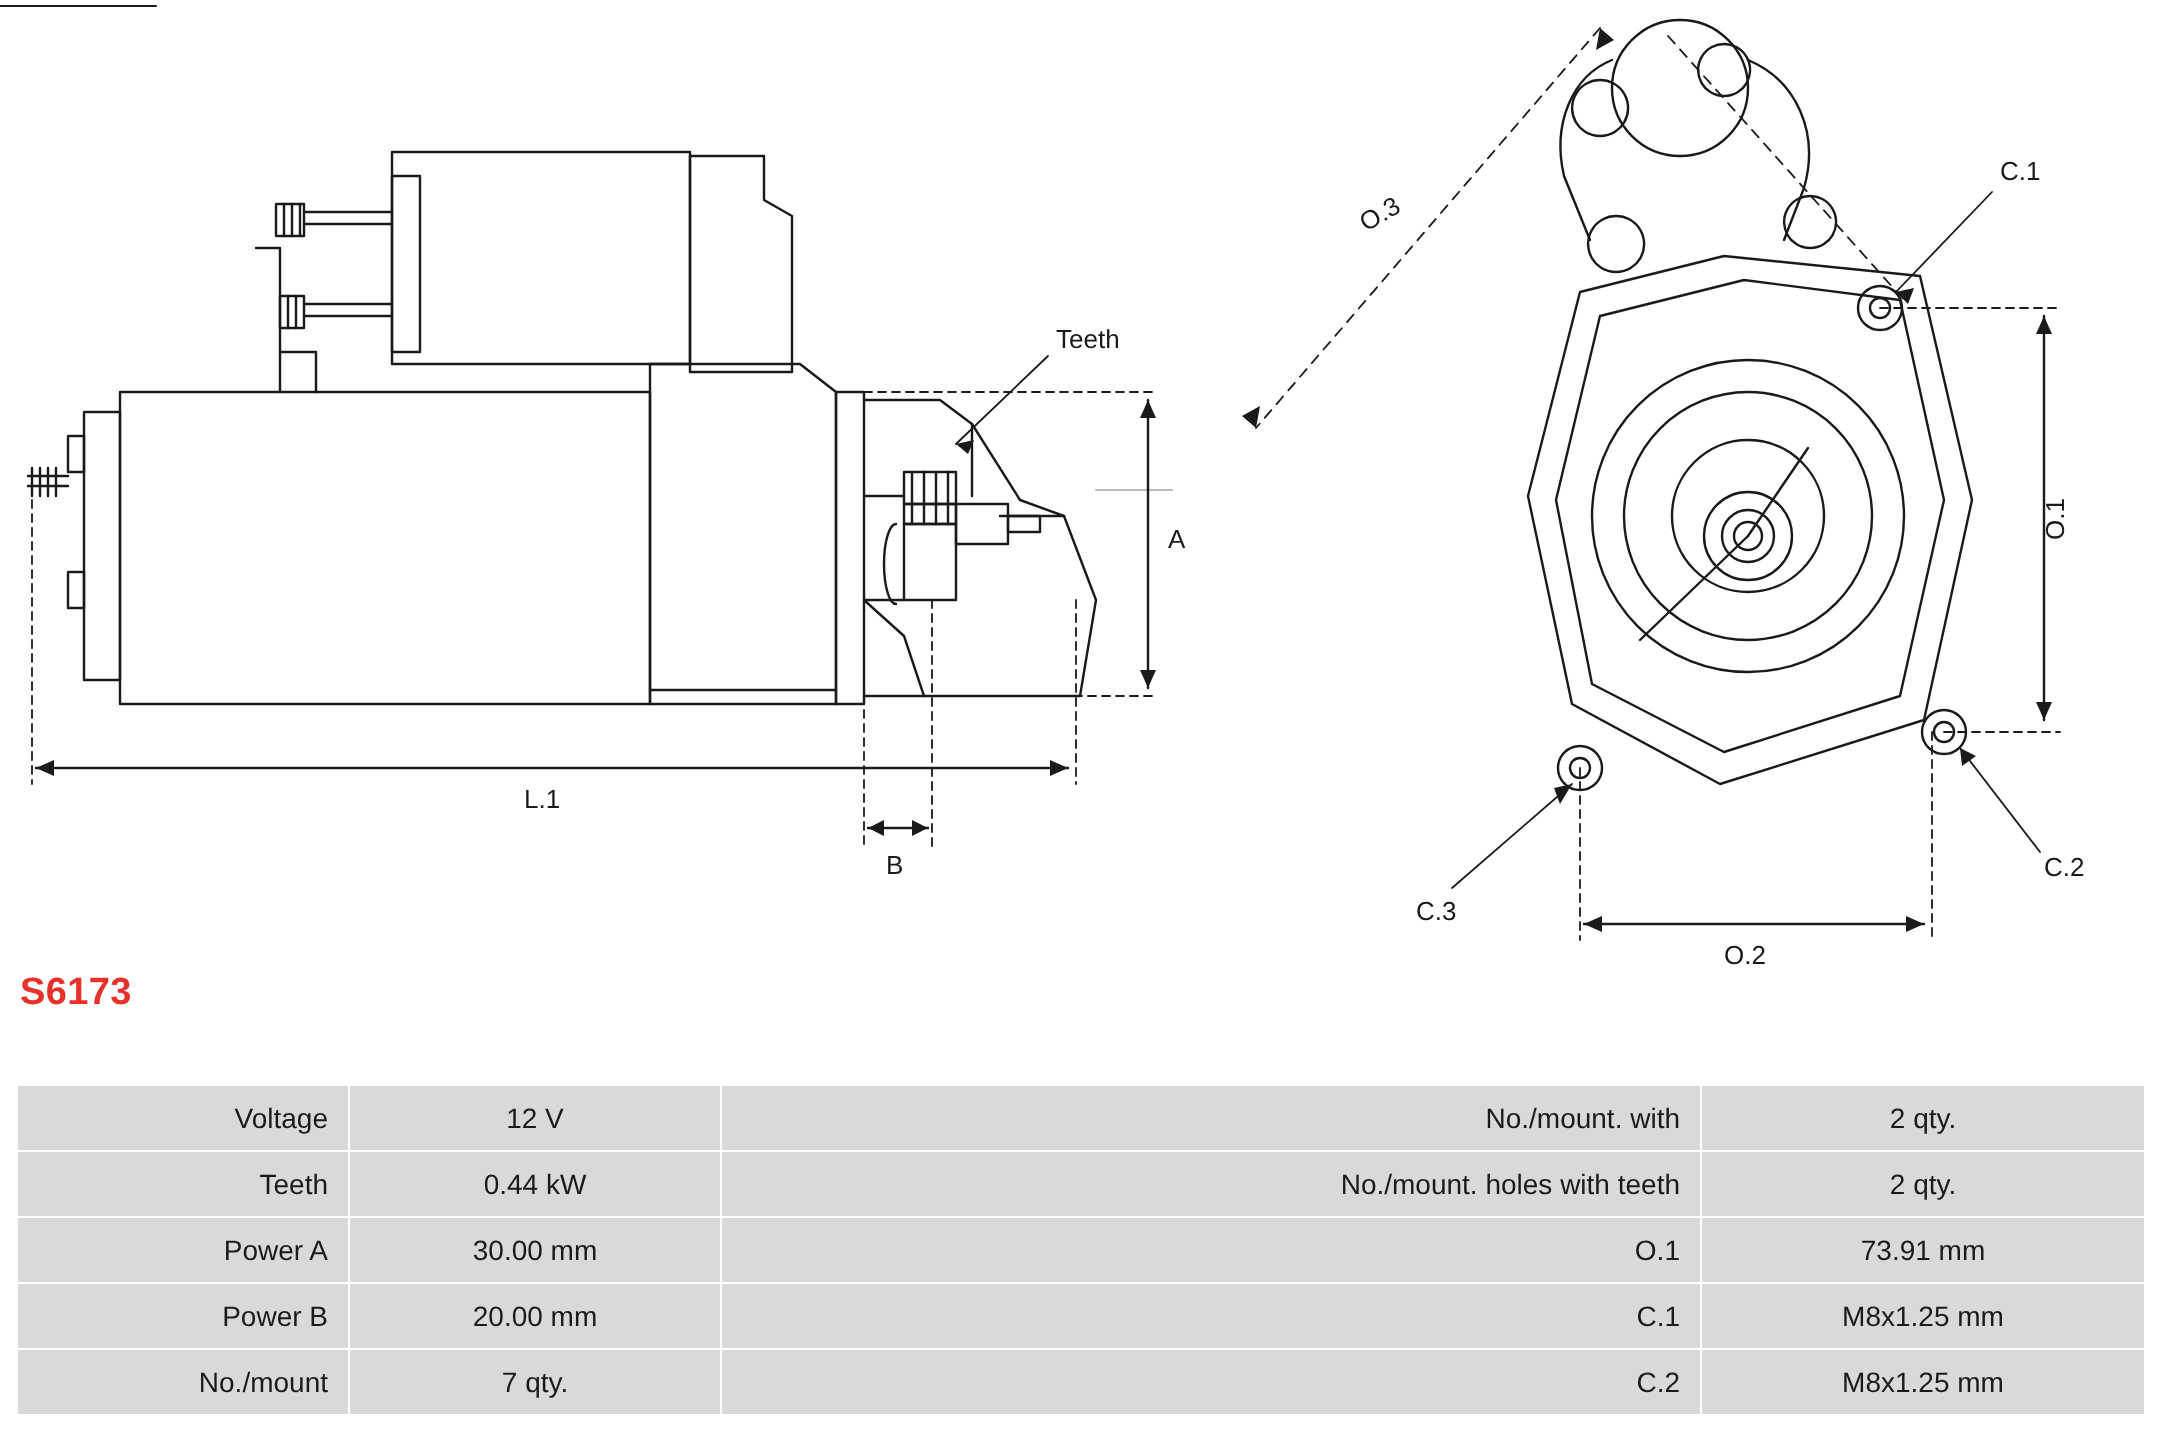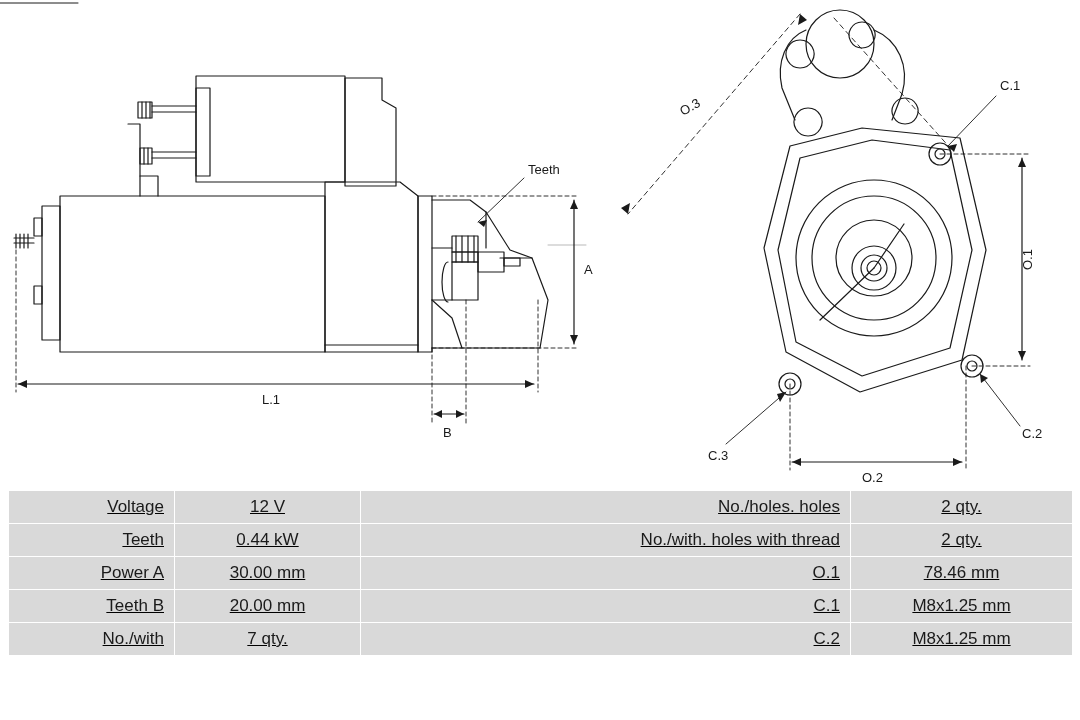--- a/index.html
+++ b/index.html
@@ -32,26 +32,25 @@
     left: 10px;
     top: 486px;
     color: #e8312b;
     font-size: 19px;
     font-weight: bold;
     letter-spacing: 0.2px;
   }
   table.specs {
     position: absolute;
     left: 8px;
-    top: 490px;
+    top: 542px;
     width: 1064px;
     border-collapse: collapse;
     table-layout: fixed;
-    font-size: 17px;
-    text-decoration: underline;
+    font-size: 14px;
   }
   table.specs td {
     border: 1px solid #ffffff;
     height: 32px;
     padding: 0 10px;
     background: #d9d9d9;
     vertical-align: middle;
   }
   td.label {
     text-align: right;
@@ -223,43 +222,43 @@
     <colgroup>
       <col class="c1">
         <col class="c2">
         <col class="c3">
         <col class="c4">
     </colgroup>
     <tbody>
       <tr>
         <td class="label">Voltage</td>
         <td class="value">12 V</td>
-        <td class="label">No./holes. holes</td>
+        <td class="label">No./mount. with</td>
         <td class="value">2 qty.</td>
       </tr>
       <tr>
         <td class="label">Teeth</td>
         <td class="value">0.44 kW</td>
-        <td class="label">No./with. holes with thread</td>
+        <td class="label">No./mount. holes with teeth</td>
         <td class="value">2 qty.</td>
       </tr>
       <tr>
         <td class="label">Power A</td>
         <td class="value">30.00 mm</td>
         <td class="label">O.1</td>
-        <td class="value">78.46 mm</td>
-      </tr>
-      <tr>
-        <td class="label">Teeth B</td>
+        <td class="value">73.91 mm</td>
+      </tr>
+      <tr>
+        <td class="label">Power B</td>
         <td class="value">20.00 mm</td>
         <td class="label">C.1</td>
         <td class="value">M8x1.25 mm</td>
       </tr>
       <tr>
-        <td class="label">No./with</td>
+        <td class="label">No./mount</td>
         <td class="value">7 qty.</td>
         <td class="label">C.2</td>
         <td class="value">M8x1.25 mm</td>
       </tr>
     </tbody>
   </table>
 
 </div>
 
 </body></html>

